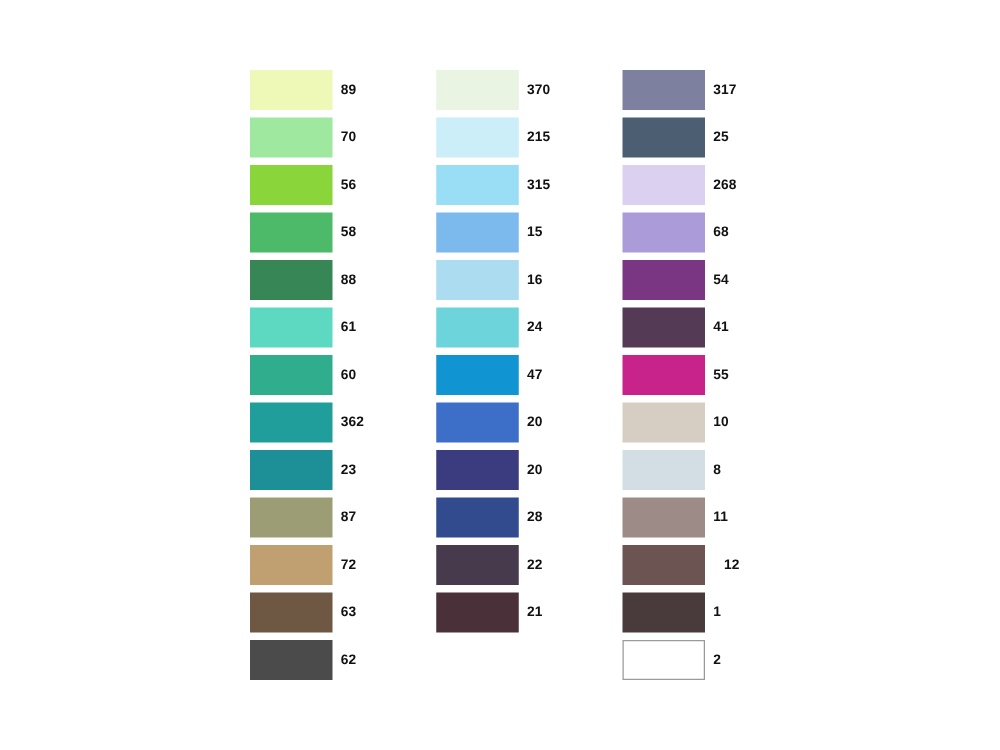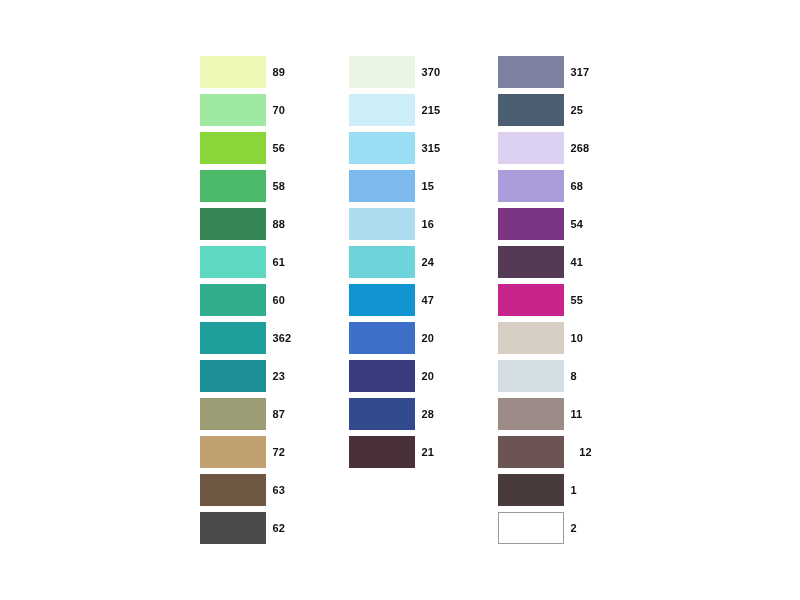--- a/index.html
+++ b/index.html
@@ -161,20 +161,24 @@
       </div>
       <div class="swatch-row">
         <div class="swatch-chip" title="#3b3c80" style="background: rgb(59, 60, 128);"></div>
         <div class="swatch-label" style="color: rgb(17, 17, 17);">20</div>
       </div>
       <div class="swatch-row">
         <div class="swatch-chip" title="#324b8e" style="background: rgb(50, 75, 142);"></div>
         <div class="swatch-label" style="color: rgb(17, 17, 17);">28</div>
       </div>
       <div class="swatch-row">
+        <div class="swatch-chip" title="#463a4c" style="background: rgb(70, 58, 76);"></div>
+        <div class="swatch-label" style="color: rgb(17, 17, 17);">22</div>
+      </div>
+      <div class="swatch-row">
         <div class="swatch-chip" title="#4a3038" style="background: rgb(74, 48, 56);"></div>
         <div class="swatch-label" style="color: rgb(17, 17, 17);">21</div>
       </div>
     </div>
     <div class="swatch-column">
       <div class="swatch-row">
         <div class="swatch-chip" title="#7d819f" style="background: rgb(125, 129, 159);"></div>
         <div class="swatch-label" style="color: rgb(17, 17, 17);">317</div>
       </div>
       <div class="swatch-row">

